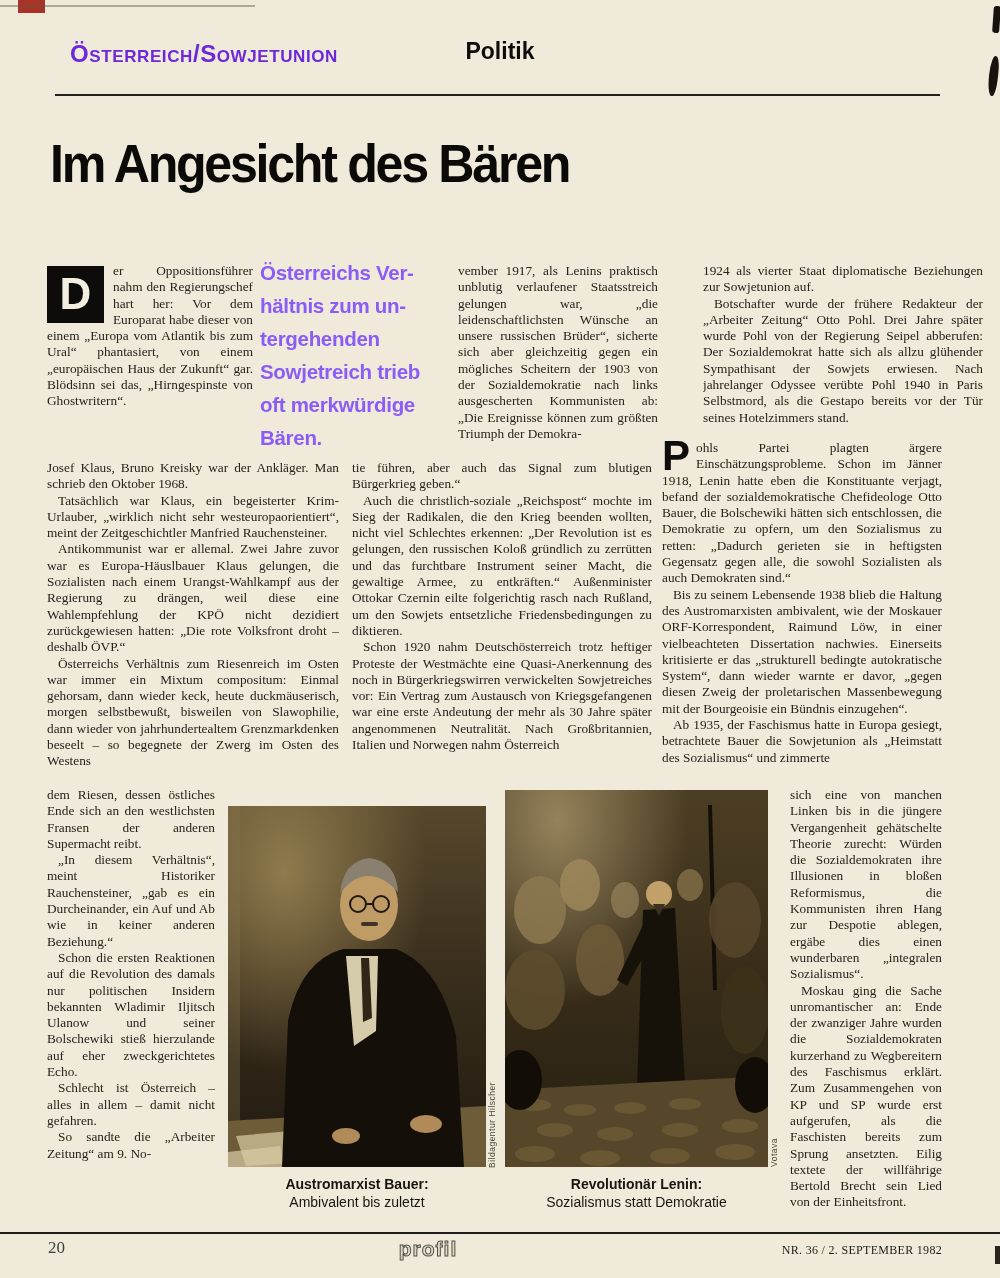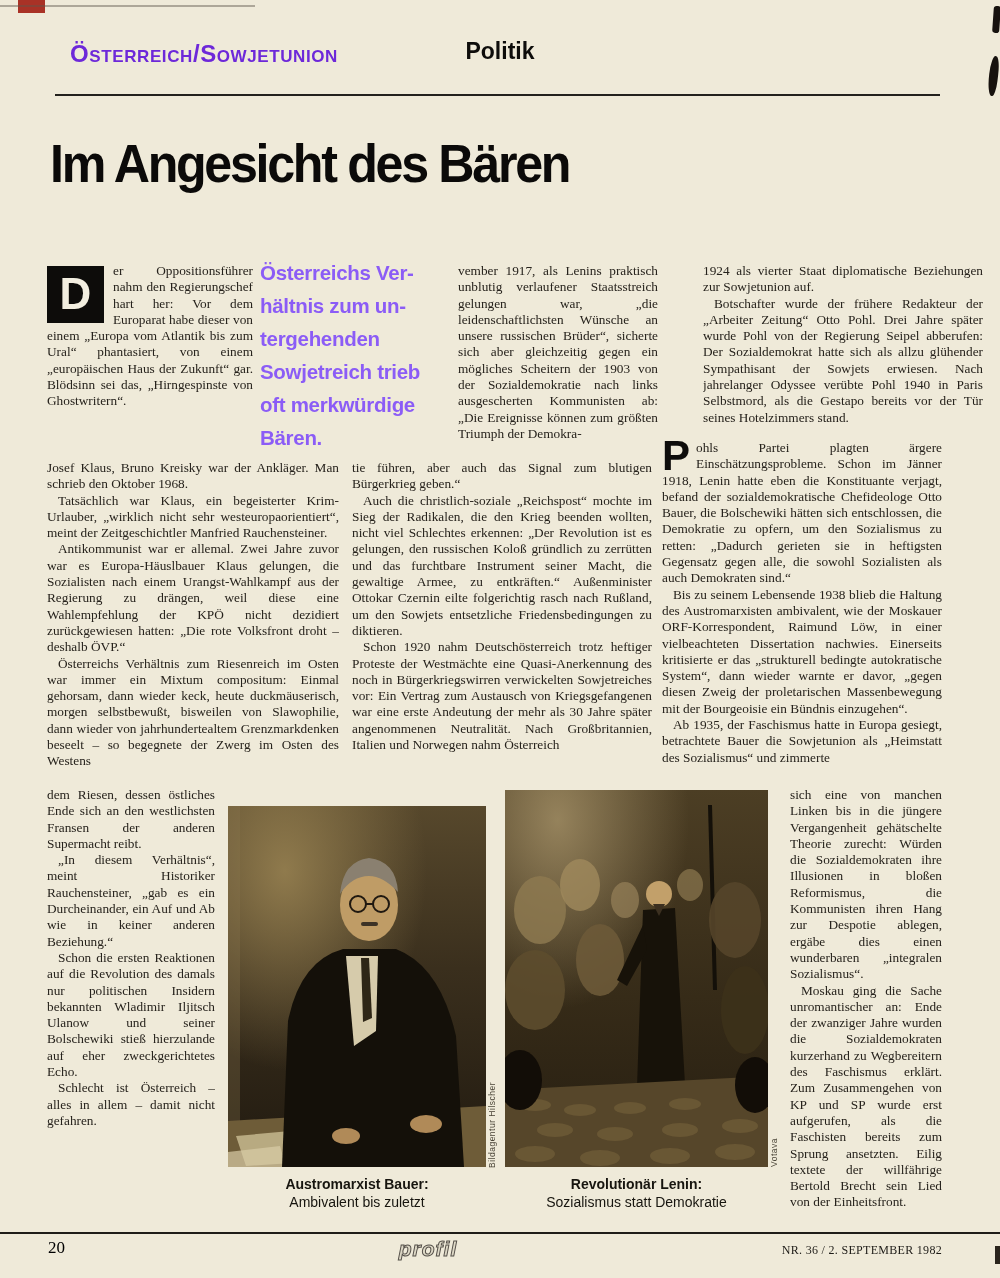--- a/index.html
+++ b/index.html
@@ -80,24 +80,24 @@
   .credit-lenin{left:769px;top:1112px;height:55px;}
 
   .caption{text-align:center;font-family:"Liberation Sans",sans-serif;font-size:14px;color:#17150f;}
   .caption .cap-title{font-weight:bold;margin:0;}
   .caption .cap-sub{margin:2px 0 0 0;}
   .caption-bauer{left:228px;top:1176px;width:258px;}
   .caption-lenin{left:505px;top:1176px;width:263px;}
 
   
   .rule-bottom{left:0;top:1232px;width:1000px;height:2px;background:#1f1d19;}
-  .page-num{left:48px;top:1238px;font-size:17px;color:#000000;}
+  .page-num{left:48px;top:1238px;font-size:17px;color:#404040;}
   .footer-logo{
     left:0;top:1237px;width:856px;text-align:center;
-    font-family:"Liberation Sans",sans-serif;font-style:italic;font-weight:bold;
+    font-family:"Liberation Sans",sans-serif;font-weight:bold;
     font-size:21px;letter-spacing:1px;
     color:#ddd8c6;-webkit-text-stroke:1px #55504a;
   }
   .issue{
     right:58px;top:1243px;
     font-size:12px;letter-spacing:.3px;color:#1e1c18;
   }
 
   
   .mark-red{left:18px;top:0;width:27px;height:13px;background:#a93226;}
@@ -159,20 +159,21 @@
       <p>ohls Partei plagten ärgere Einschätzungsprobleme. Schon im Jänner 1918, Lenin hatte eben die Konstituante verjagt, befand der sozialdemokratische Chefideologe Otto Bauer, die Bolschewiki hätten sich entschlossen, die Demokratie zu opfern, um den Sozialismus zu retten: „Dadurch gerieten sie in heftigsten Gegensatz gegen alle, die sowohl Sozialisten als auch Demokraten sind.“</p>
       <p>Bis zu seinem Lebensende 1938 blieb die Haltung des Austromarxisten ambivalent, wie der Moskauer ORF-Korrespondent, Raimund Löw, in einer vielbeachteten Dissertation nachwies. Einerseits kritisierte er das „strukturell bedingte autokratische System“, dann wieder warnte er davor, „gegen diesen Zweig der proletarischen Massenbewegung mit der Bourgeoisie ein Bündnis einzugehen“.</p>
       <p>Ab 1935, der Faschismus hatte in Europa gesiegt, betrachtete Bauer die Sowjetunion als „Heimstatt des Sozialismus“ und zimmerte</p>
     </div>
 </div>
 <div class="abs region col1-narrow">
     <p>dem Riesen, dessen östliches Ende sich an den westlichsten Fransen der anderen Supermacht reibt.</p>
     <p>„In diesem Verhältnis“, meint Historiker Rauchensteiner, „gab es ein Durcheinander, ein Auf und Ab wie in keiner anderen Beziehung.“</p>
     <p>Schon die ersten Reaktionen auf die Revolution des damals nur politischen Insidern bekannten Wladimir Iljitsch Ulanow und seiner Bolschewiki stieß hierzulande auf eher zweckgerichtetes Echo.</p>
     <p>Schlecht ist Österreich – alles in allem – damit nicht gefahren.</p>
+    <p>So sandte die „Arbeiter Zeitung“ am 9. No-</p>
   </div>
 <div class="abs region col3-narrow">
     <p>sich eine von manchen Linken bis in die jüngere Vergangenheit gehätschelte Theorie zurecht: Würden die Sozialdemokraten ihre Illusionen in bloßen Reformismus, die Kommunisten ihren Hang zur Despotie ablegen, ergäbe dies einen wunderbaren „integralen Sozialismus“.</p>
     <p>Moskau ging die Sache unromantischer an: Ende der zwanziger Jahre wurden die Sozialdemokraten kurzerhand zu Wegbereitern des Faschismus erklärt. Zum Zusammengehen von KP und SP wurde erst aufgerufen, als die Faschisten bereits zum Sprung ansetzten. Eilig textete der willfährige Bertold Brecht sein Lied von der Einheitsfront.</p>
   </div>
 
 <svg class="abs photo photo-bauer" viewBox="0 0 258 361" width="258" height="361" preserveAspectRatio="none">
   <defs>
     <linearGradient id="bgB" x1="0" y1="0" x2="0" y2="1">
       <stop offset="0" stop-color="#57482c"></stop>

